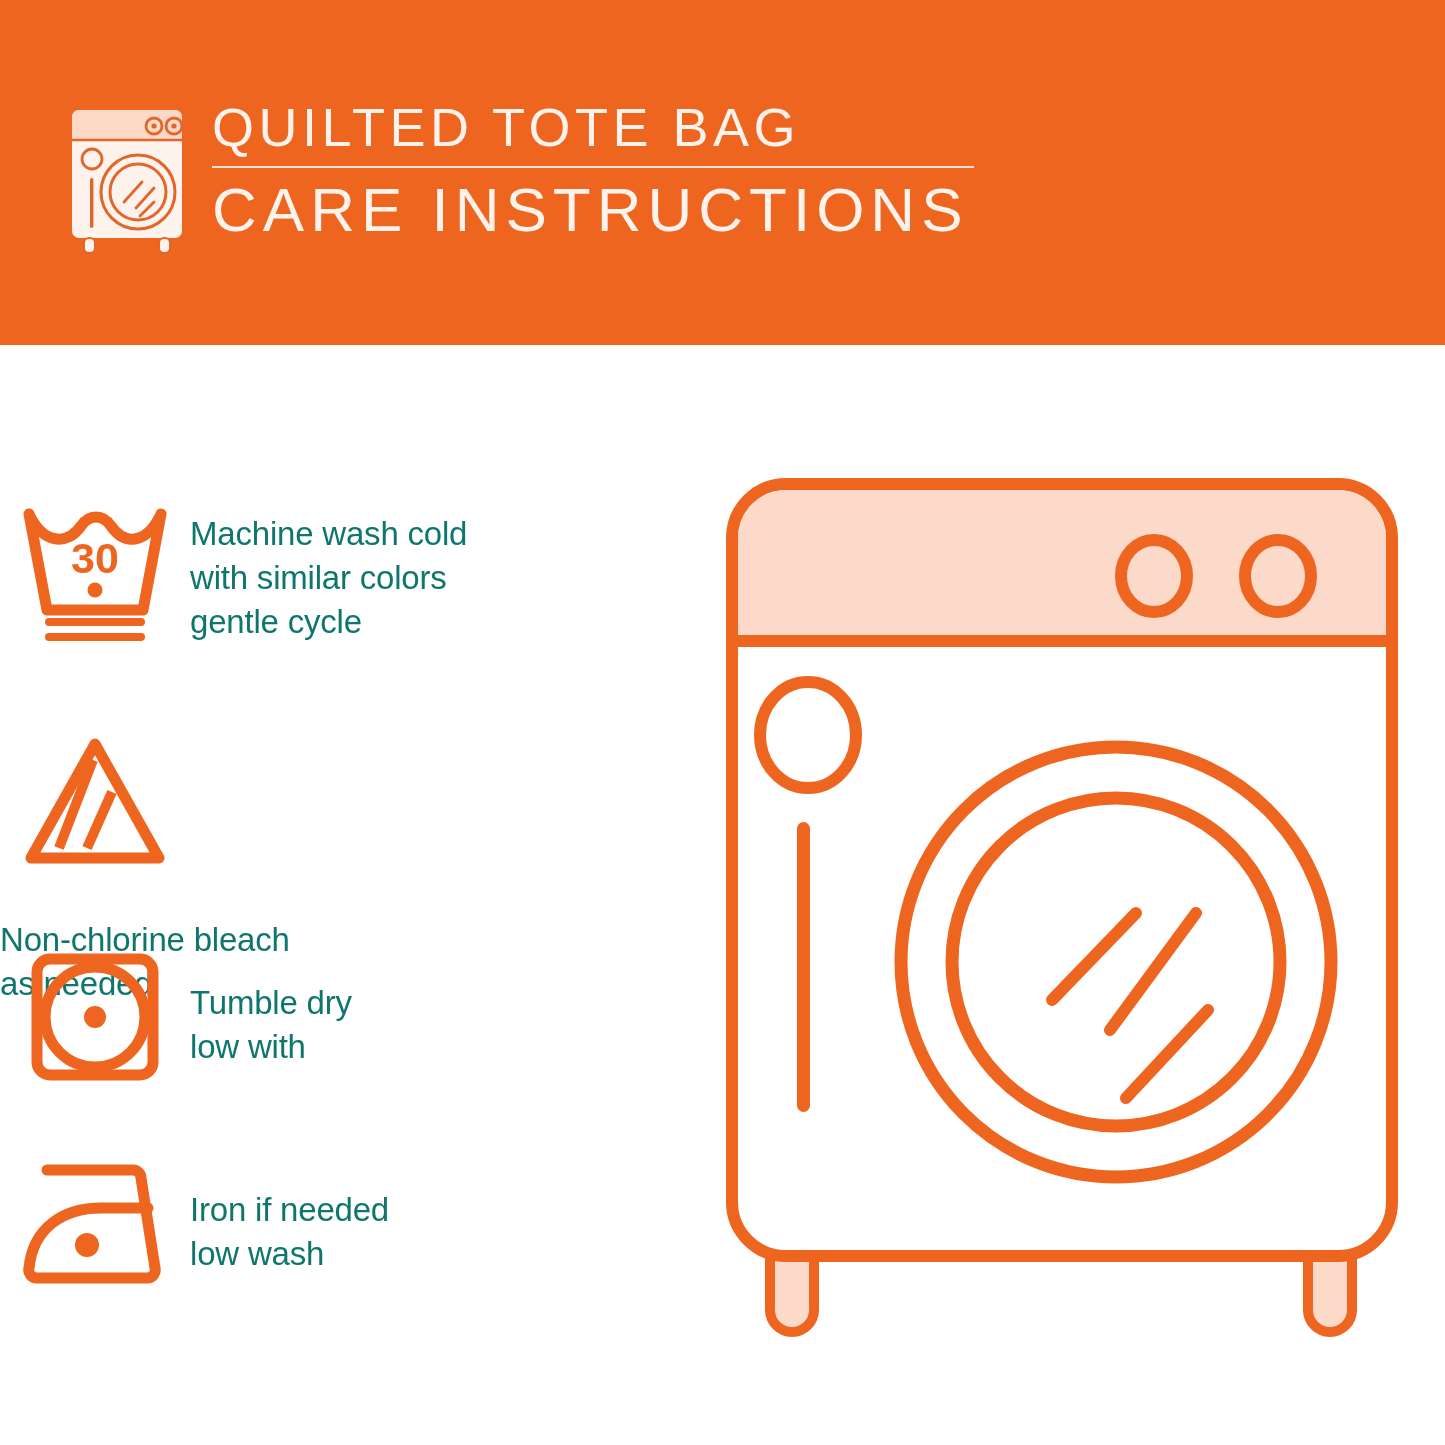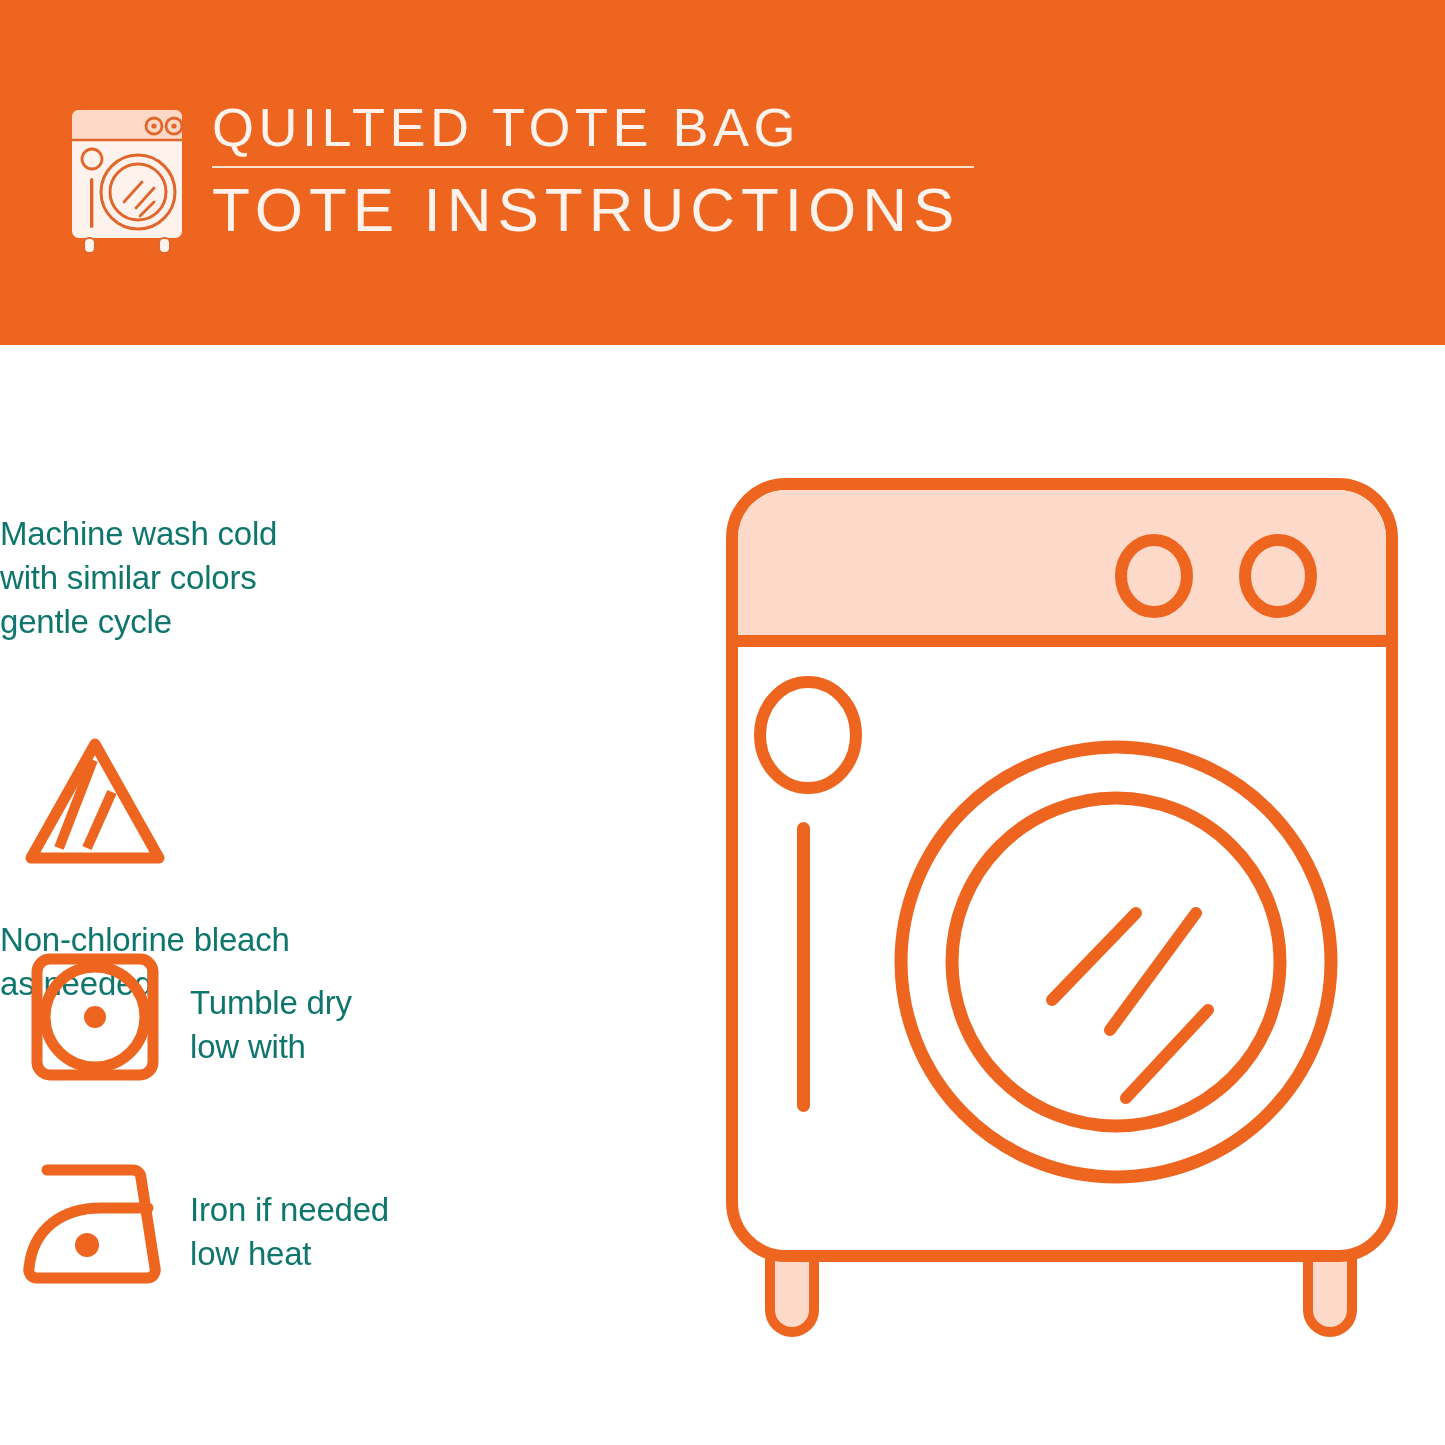--- a/index.html
+++ b/index.html
@@ -152,27 +152,44 @@
         <line x1="78" y1="112" x2="92" y2="98" stroke="#E0662C" stroke-width="2.8" stroke-linecap="round"></line>
 
         <rect x="22" y="134" width="11" height="15" rx="5" fill="#FDF3EC" stroke="#E0662C" stroke-width="2"></rect>
         <rect x="97" y="134" width="11" height="15" rx="5" fill="#FDF3EC" stroke="#E0662C" stroke-width="2"></rect>
       </svg>
     </div>
 
     <div class="header-text-block">
       <div class="header-title">QUILTED TOTE BAG</div>
       <div class="header-rule"></div>
-      <div class="header-subtitle">TOTE INSTRUCTIONS</div>
+      <div class="header-subtitle">CARE INSTRUCTIONS</div>
     </div>
   </div>
 
   <div class="care-list">
 
     <div class="care-item" id="care-item-0">
+      <div class="care-item-icon">
+        <svg viewBox="0 0 160 150" width="160" height="150">
+
+          <path d="M14 14
+                   C 28 44, 52 46, 66 26
+                   C 74 14, 88 14, 96 26
+                   C 110 46, 132 44, 146 14
+                   L 128 110 L 32 110 Z" fill="none" stroke="#EE6520" stroke-width="11" stroke-linejoin="round" stroke-linecap="round"></path>
+
+          <text x="80" y="73" font-family="Liberation Sans, sans-serif" font-size="43" font-weight="700" fill="#EE6520" text-anchor="middle">30</text>
+
+          <circle cx="80" cy="90" r="7.5" fill="#EE6520"></circle>
+
+          <rect x="30" y="118" width="100" height="8" rx="4" fill="#EE6520"></rect>
+          <rect x="30" y="133" width="100" height="8" rx="4" fill="#EE6520"></rect>
+        </svg>
+      </div>
       <div class="care-item-text">Machine wash cold
 with similar colors
 gentle cycle</div>
     </div>
 
     <div class="care-item" id="care-item-1">
       <div class="care-item-icon">
         <svg viewBox="0 0 160 150" width="160" height="150">
 
           <path d="M80 14 L 144 128 L 16 128 Z" fill="none" stroke="#EE6520" stroke-width="11" stroke-linejoin="round"></path>
@@ -202,21 +219,21 @@
         <svg viewBox="0 0 160 150" width="160" height="150">
 
           <path d="M32 20 H 118 a8 8 0 0 1 8 8 L 140 118
                    a8 8 0 0 1 -8 10 H 22
                    a8 8 0 0 1 -8 -10
                    C 18 78, 48 58, 86 58 H 133" fill="none" stroke="#EE6520" stroke-width="11" stroke-linejoin="round" stroke-linecap="round"></path>
           <circle cx="72" cy="95" r="12" fill="#EE6520"></circle>
         </svg>
       </div>
       <div class="care-item-text">Iron if needed
-low heat</div>
+low wash</div>
     </div>
   </div>
 
   <div class="machine-illustration">
     <svg viewBox="0 0 700 900" width="700" height="900">
 
       <path d="M52 782 v58 a22 22 0 0 0 44 0 v-58 z" fill="#FCD9C8" stroke="#EE6520" stroke-width="10" stroke-linejoin="round"></path>
       <path d="M590 782 v58 a22 22 0 0 0 44 0 v-58 z" fill="#FCD9C8" stroke="#EE6520" stroke-width="10" stroke-linejoin="round"></path>
 
       <rect x="14" y="14" width="660" height="772" rx="54" ry="54" fill="#FFFFFF" stroke="#EE6520" stroke-width="12"></rect>

